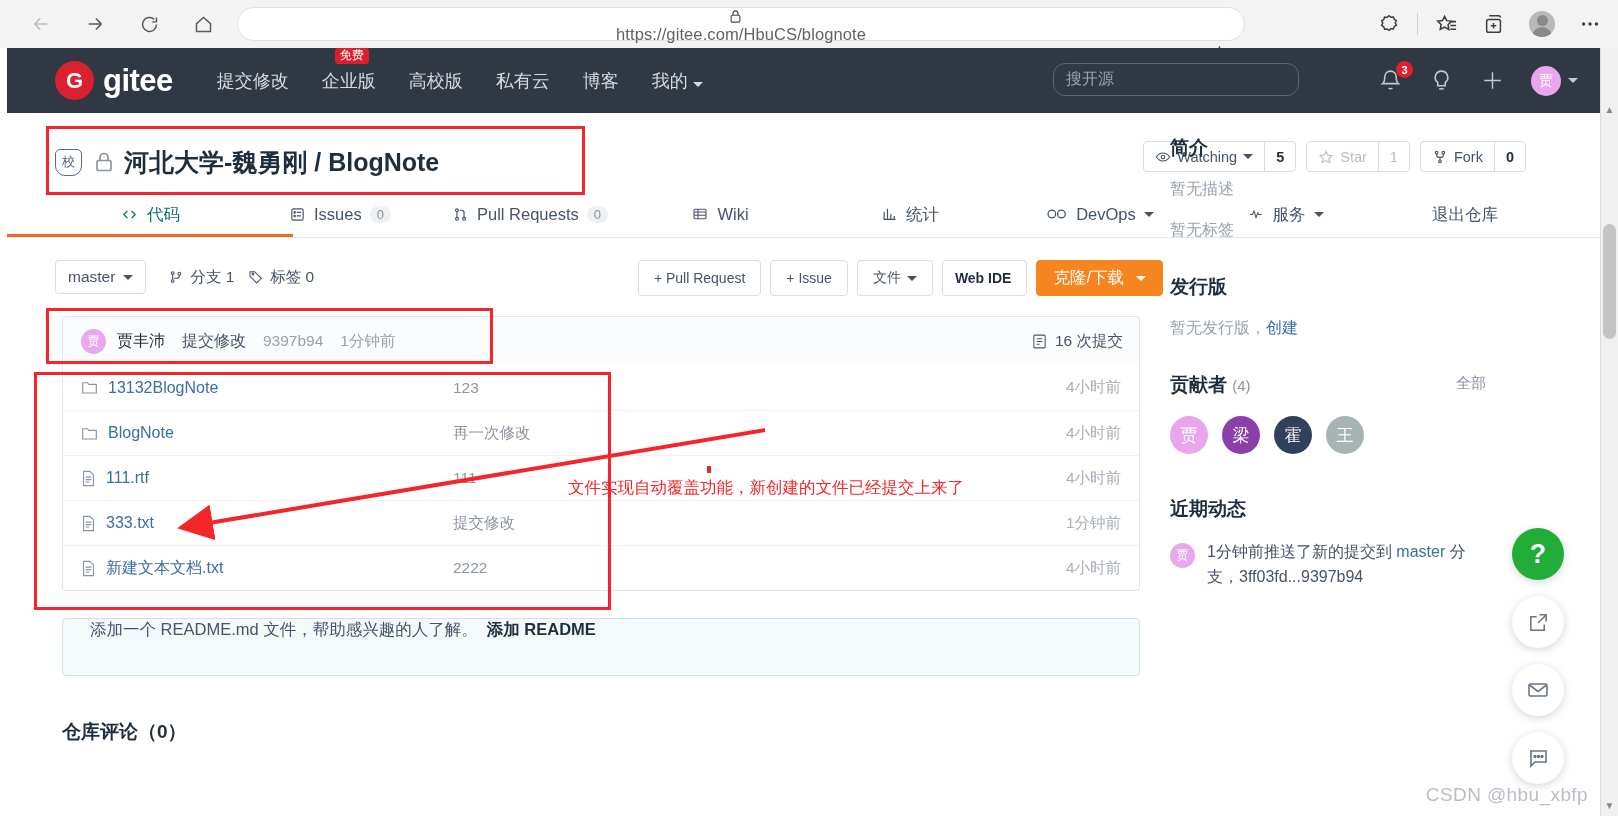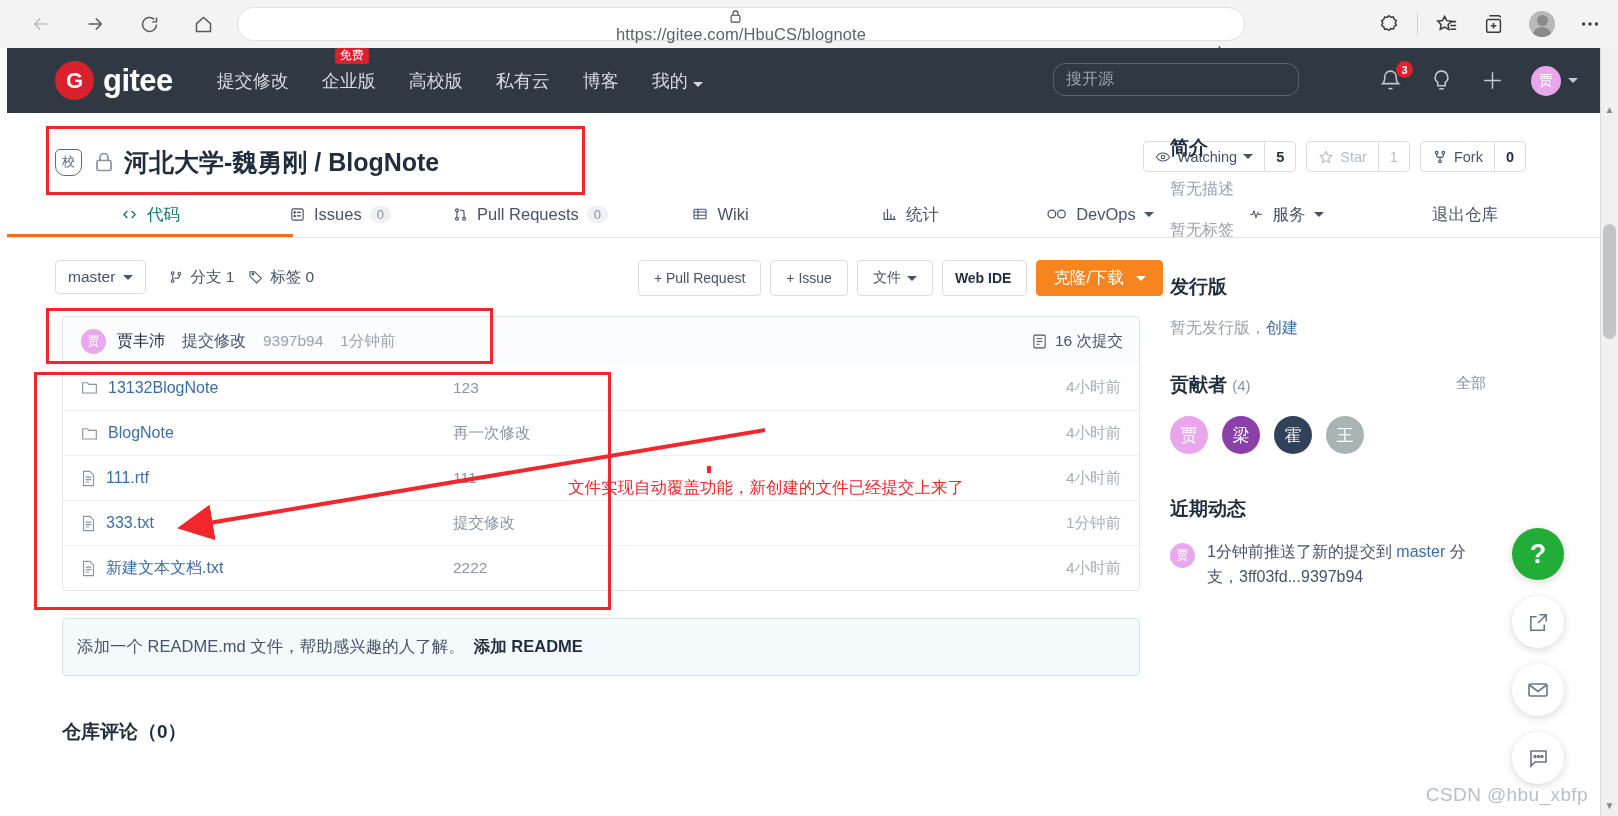--- a/index.html
+++ b/index.html
@@ -233,21 +233,21 @@
     display:flex; align-items:center; gap:10px; width:345px; font-size:16px; color:#3b6ea5;
     cursor:pointer;
   }
   .f-name .fi{ color:#8a94a2; display:flex; }
   .f-msg{ font-size:15.5px; color:#8d95a1; flex:1; cursor:pointer;margin-left:27px; }
   .f-time{ font-size:15.5px; color:#a8aeb8; }
 
   
   .readme-banner{
     margin:27px 48px 0 55px; width:1078px; height:58px; border:1px solid #cfe4e8;
-    background:#f4fafb; border-radius:4px; display:flex; align-items:center; padding:0 14px;
+    background:#f4fafb; border-radius:4px; display:flex; align-items:flex-start; padding:0 27px;
     font-size:16.5px; color:#46536b;
   }
   .readme-banner b{ color:#1f2d3d; margin-left:9px; }
 
   .repo-comments{
     margin:43px 0 0 55px; font-size:19px; font-weight:bold; color:#1f2d3d;
   }
 
   
   .sidebar{

